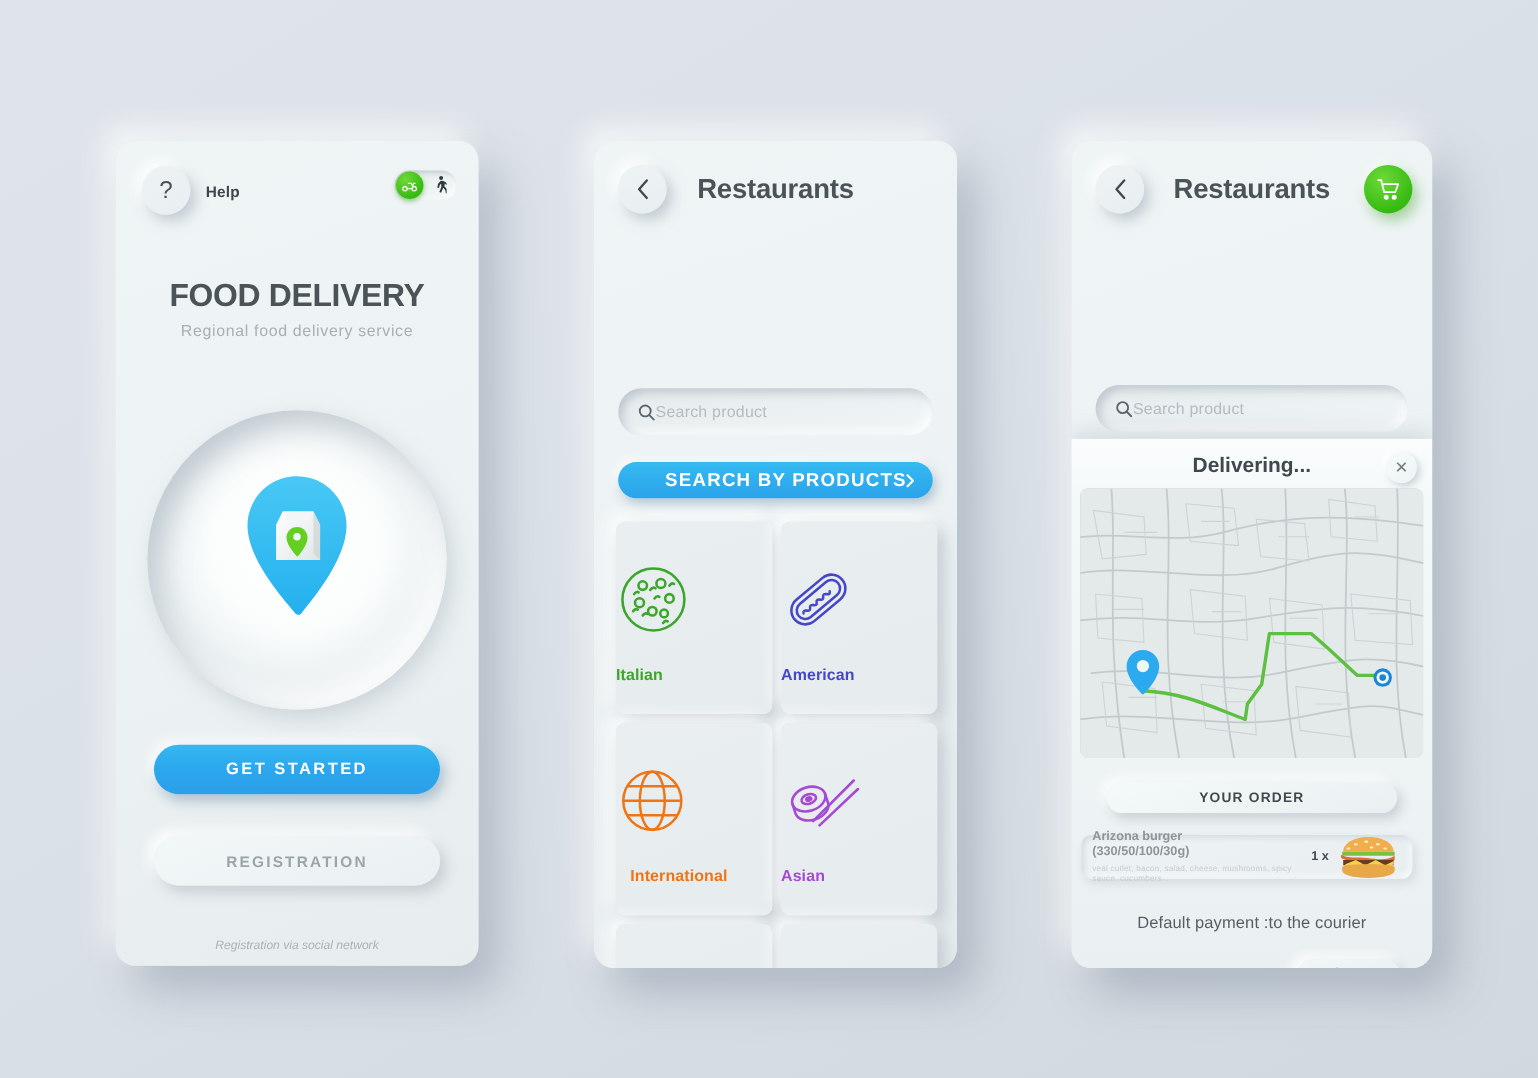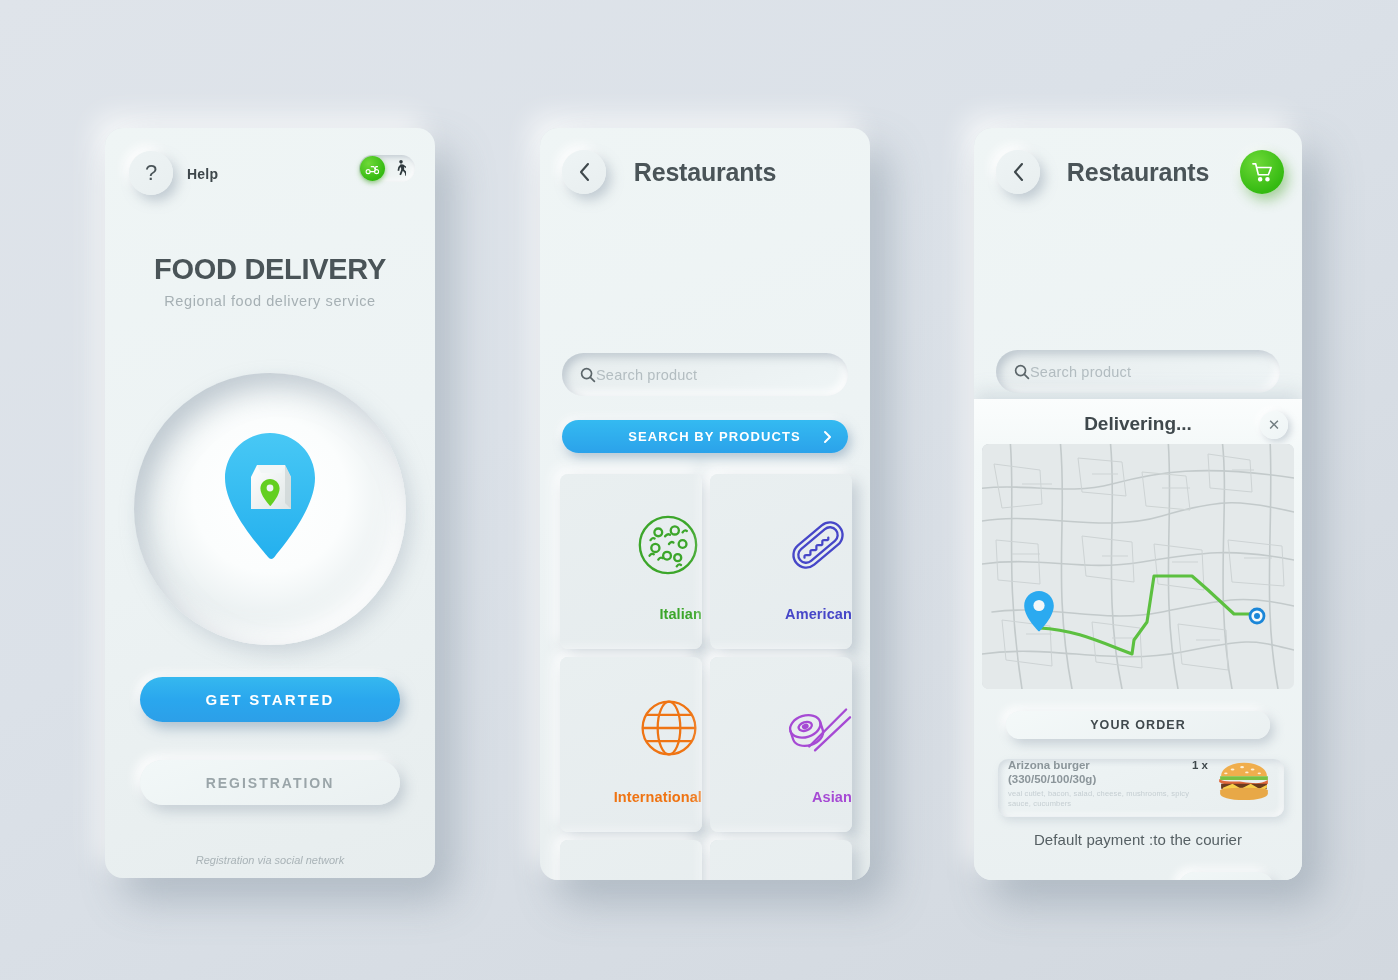--- a/index.html
+++ b/index.html
@@ -102,31 +102,31 @@
   }
   .searchbar .ph { font-size:14.5px; color:#b3bdc1; letter-spacing:.2px;}
 
   .btn-search-products {
     position:absolute; left:22px; right:22px; top:292px; height:33px; border-radius:17px;
     background:linear-gradient(180deg,#34baf1,#2ba2ea);
     box-shadow: 3px 5px 11px rgba(120,150,175,.5), -3px -3px 8px rgba(255,255,255,.85);
     display:flex; align-items:center; justify-content:center; cursor:pointer; border:none;
   }
   .btn-search-products span {
-    color:#fff; font-size:13px; font-weight:800; letter-spacing:1.1px; font-family:inherit;margin-left:19px;
+    color:#fff; font-size:17px; font-weight:800; letter-spacing:1.1px; font-family:inherit;margin-left:19px;
   }
   .btn-search-products .chev { position:absolute; right:16px; display:flex; align-items:center; }
 
   
   .cat-grid { position:absolute; left:20px; right:18px; top:346px; display:grid; grid-template-columns:1fr 1fr; gap:8px 8px; }
   .cat-card {
     height:175px; border-radius:8px;
     background:linear-gradient(160deg,#e9eff0 0%, #e6ecee 100%);
     box-shadow: 6px 7px 15px rgba(150,164,178,.5), -6px -6px 14px rgba(255,255,255,.95);
-    display:flex; flex-direction:column; align-items:flex-end; justify-content:center; cursor:pointer;
+    display:flex; flex-direction:column; align-items:flex-start; justify-content:center; cursor:pointer;
   }
   .cat-card .ico { height:86px; display:flex; align-items:center; justify-content:center; }
   .cat-card .lbl { margin-top:18px; font-size:14.5px; font-weight:600; letter-spacing:.1px; }
 
   
   .cart-btn {
     position:absolute; right:18px; top:22px; width:44px; height:44px; border-radius:50%;
     background: radial-gradient(circle at 38% 30%, #6ed938, #34ba11 72%);
     box-shadow: 4px 6px 13px rgba(70,160,40,.45), -3px -3px 8px rgba(255,255,255,.6);
     display:flex; align-items:center; justify-content:center; cursor:pointer;
@@ -149,25 +149,25 @@
     box-shadow: inset 3px 3px 9px rgba(150,164,178,.45), inset -3px -3px 8px rgba(255,255,255,.9);
   }
   .order-pill {
     position:absolute; left:32px; right:32px; top:312px; height:28px; border-radius:14px;
     background:linear-gradient(160deg,#f4f9f9,#eaf0f1);
     box-shadow: 4px 5px 11px rgba(150,164,178,.45), -4px -4px 10px rgba(255,255,255,.95);
     display:flex; align-items:center; justify-content:center;
     font-size:12.5px; font-weight:800; color:#40494d; letter-spacing:1.1px; cursor:pointer;
   }
   .order-item {
-    position:absolute; left:24px; right:18px; top:360px; height:58px; border-radius:10px;
+    position:absolute; left:9px; right:18px; top:360px; height:40px; border-radius:10px;
     background:linear-gradient(160deg,#eef4f5,#e8eeef);
     box-shadow: inset 2px 2px 6px rgba(150,164,178,.35), inset -2px -2px 6px rgba(255,255,255,.9),
                 3px 4px 9px rgba(150,164,178,.28);
-    display:flex; align-items:flex-start; padding:0 10px;
+    display:flex; align-items:center; padding:0 10px;
   }
   .oi-text { flex:1; }
   .oi-name { font-size:11.5px; font-weight:700; color:#8b959a; line-height:13.5px; }
   .oi-ing  { font-size:7.5px; color:#c5ced2; line-height:9.5px; margin-top:3px; letter-spacing:.15px;}
   .oi-qty  { font-size:11.5px; font-weight:800; color:#3f484c; margin-right:6px; }
   .oi-img  { width:60px; height:44px; display:flex; align-items:center; justify-content:center; }
 
   .pay-note { position:absolute; left:0; right:0; top:432px; text-align:center; font-size:15px; color:#555f63; letter-spacing:.1px; }
   .total-pill {
     position:absolute; right:28px; top:473px; width:96px; height:33px; border-radius:17px;

